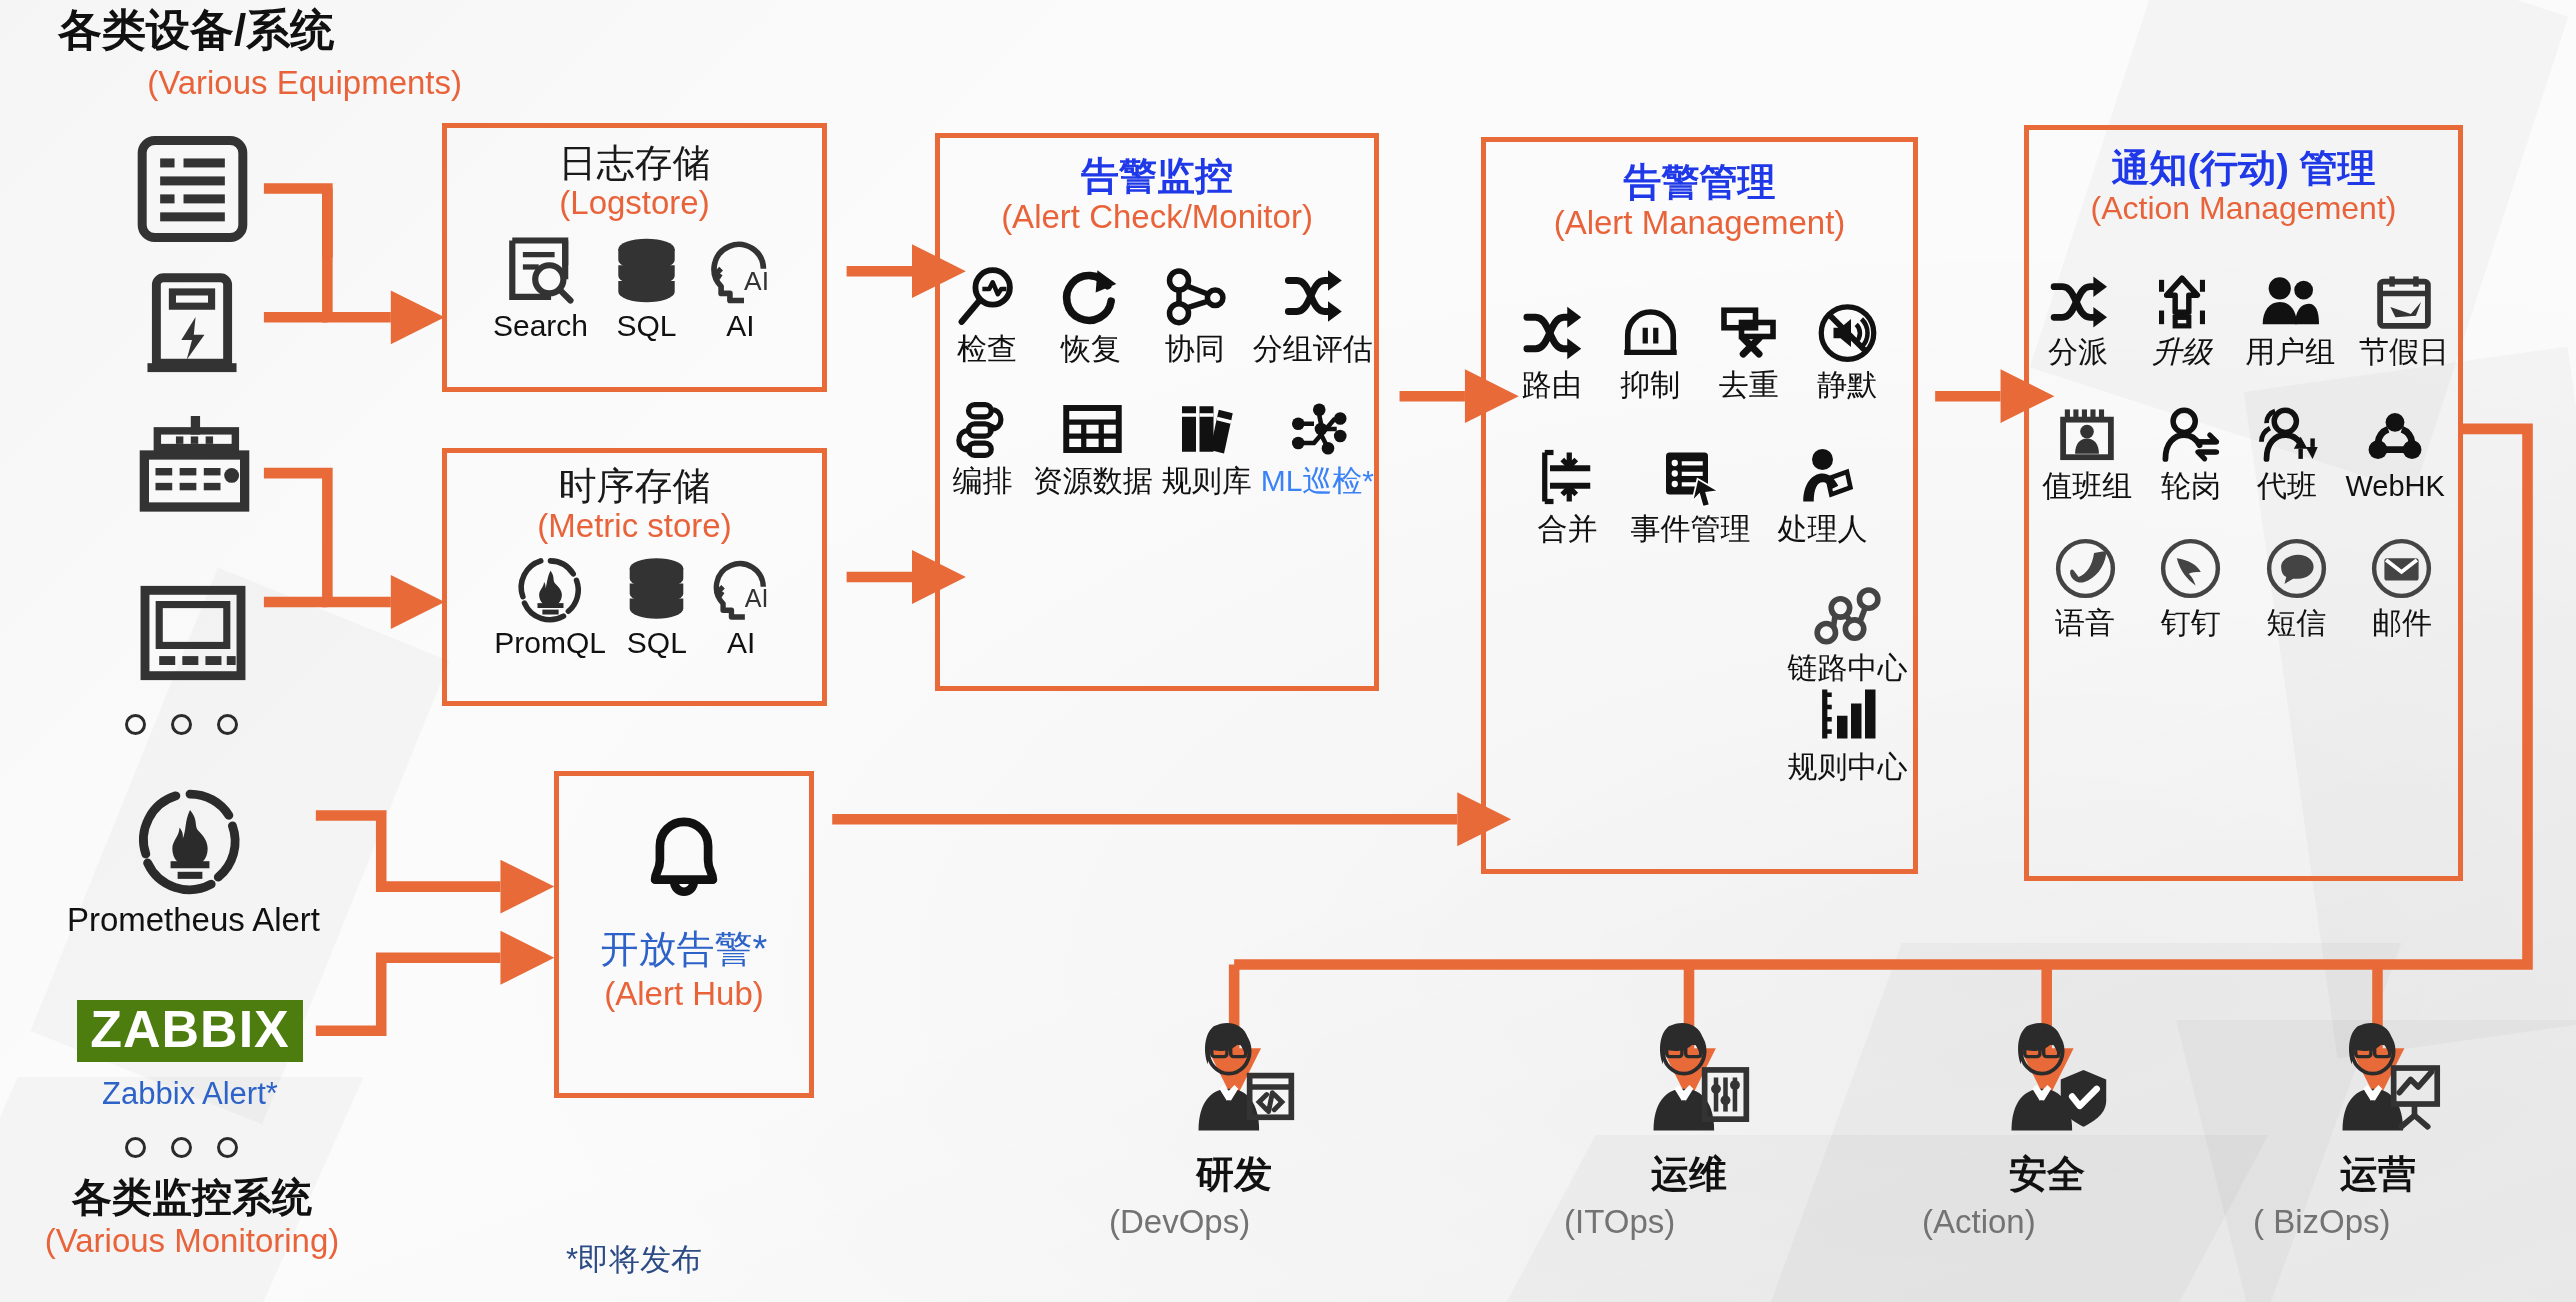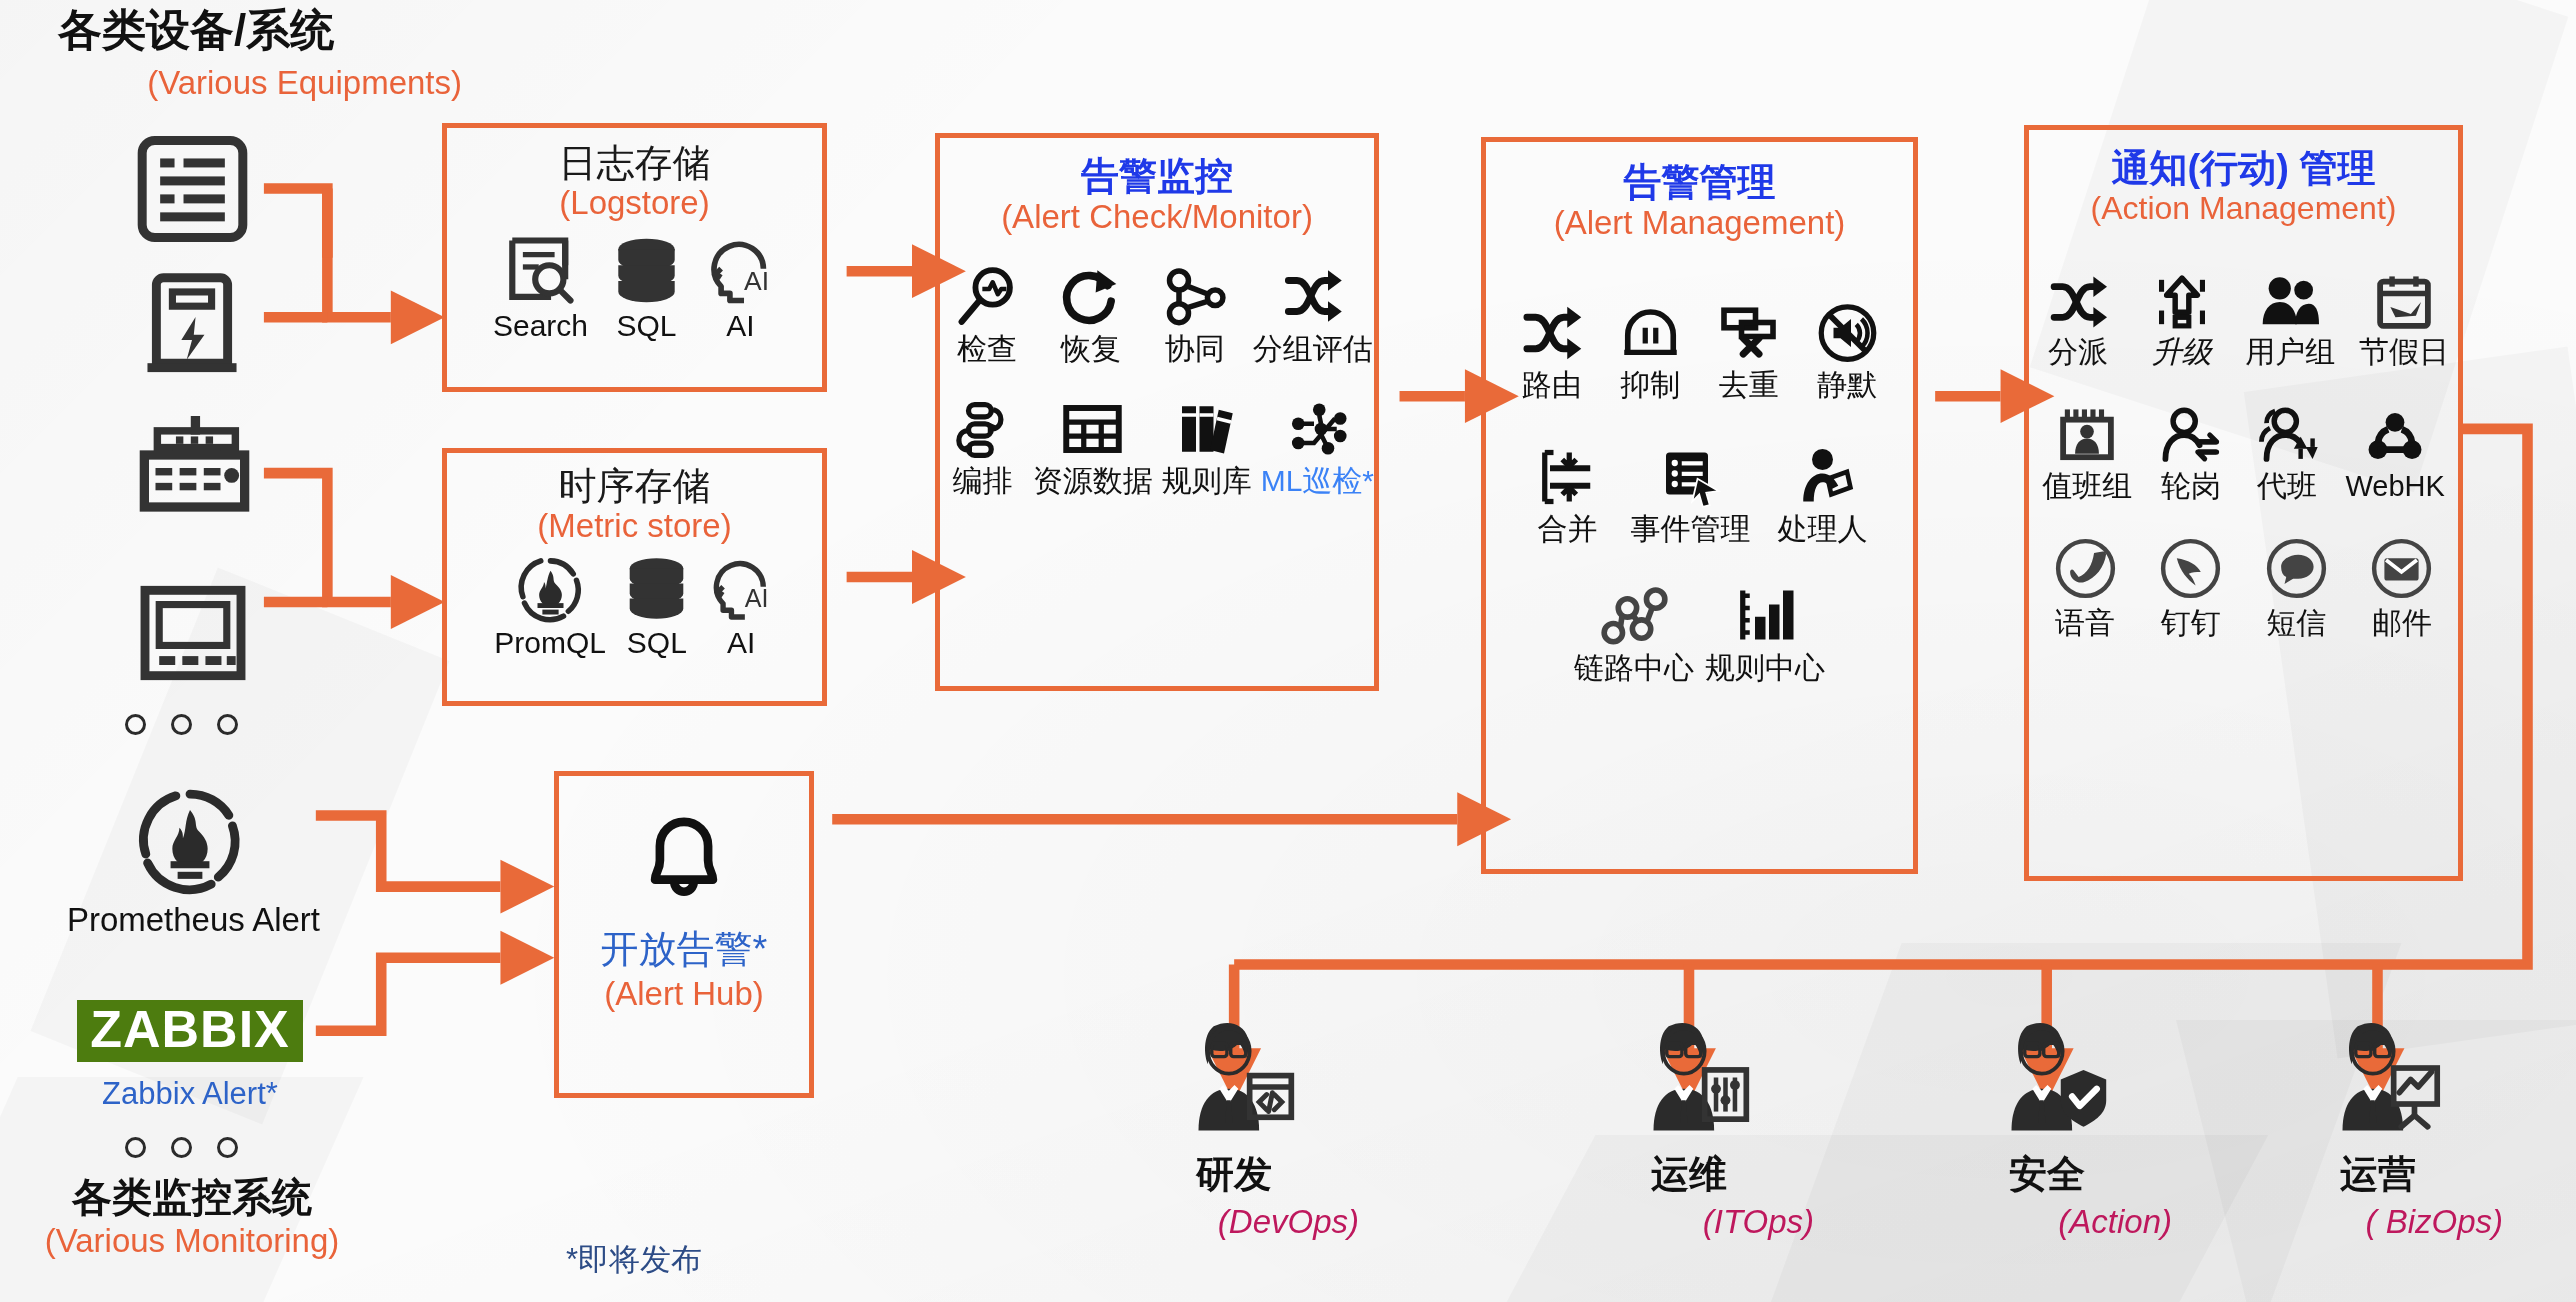--- a/index.html
+++ b/index.html
@@ -40,21 +40,21 @@
   .cap-blue{font-size:31px;color:#2D63C8;text-align:center;white-space:nowrap;}
   .cap-blk{font-size:33px;color:#111;text-align:right;white-space:nowrap;}
 
   .dots{display:flex;gap:25px;justify-content:center;align-items:center;}
   .dots span{display:block;width:21px;height:21px;border:3.8px solid #2b2b2b;border-radius:50%;box-sizing:border-box;}
 
   .zabbix{background:#4d7c0f;color:#fff;font-size:52px;font-weight:700;letter-spacing:1px;
           padding:1.9px 13.5px 5.8px 13.5px;display:inline-block;line-height:1.05;font-family:"Liberation Sans",sans-serif;}
 
   .persona .pcn{font-size:38px;font-weight:700;color:#111;text-align:center;white-space:nowrap;}
-  .persona .pen{font-size:33px;color:#be185d;text-align:right;white-space:nowrap;font-style:italic;}
+  .persona .pen{font-size:33px;color:#737373;text-align:left;white-space:nowrap;}
 
   .footnote{font-size:31px;color:#2D4C86;white-space:nowrap;}
 
   svg{display:block;overflow:visible;}
   .lines{position:absolute;left:0;top:0;width:2576px;height:1302px;pointer-events:none;}
 </style>
 </head>
 <body>
 
 <div class="bgdeco">
@@ -485,21 +485,21 @@
         <svg width="63" height="60" viewBox="0 0 36 34">
           <circle cx="18" cy="7" r="6" fill="#111"></circle>
           <path d="M7 31 c0 -10 5 -16 11 -16 c4 0 7 3 9 7 l-4 2 c-2 -3 -3 -4 -5 -4 c-3 0 -5 4 -5 11z" fill="#111"></path>
           <path d="M21 18 l11 -4 l2 9 l-11 4z" fill="none" stroke="#111" stroke-width="2.6"></path>
         </svg>
       </div>
       <div class="lb">处理人</div>
     </div>
   </div>
 
-  <div class="irow" style="margin-top:40px;">
+  <div class="irow" style="margin-top:40px;flex-direction:column;">
     <div class="icell" style="width:131px;">
       <div class="gl">
         <svg width="67" height="62" viewBox="0 0 38 34">
           <circle cx="7" cy="27" r="5.2" fill="none" stroke="#444" stroke-width="3.2"></circle>
           <circle cx="15" cy="13" r="5.2" fill="none" stroke="#444" stroke-width="3.2"></circle>
           <circle cx="23" cy="25" r="5.2" fill="none" stroke="#444" stroke-width="3.2"></circle>
           <circle cx="31" cy="8" r="5.2" fill="none" stroke="#444" stroke-width="3.2"></circle>
           <line x1="11" y1="24" x2="12" y2="17" stroke="#444" stroke-width="3.2"></line>
           <line x1="18" y1="17" x2="21" y2="21" stroke="#444" stroke-width="3.2"></line>
           <line x1="26" y1="21" x2="29" y2="13" stroke="#444" stroke-width="3.2"></line>

